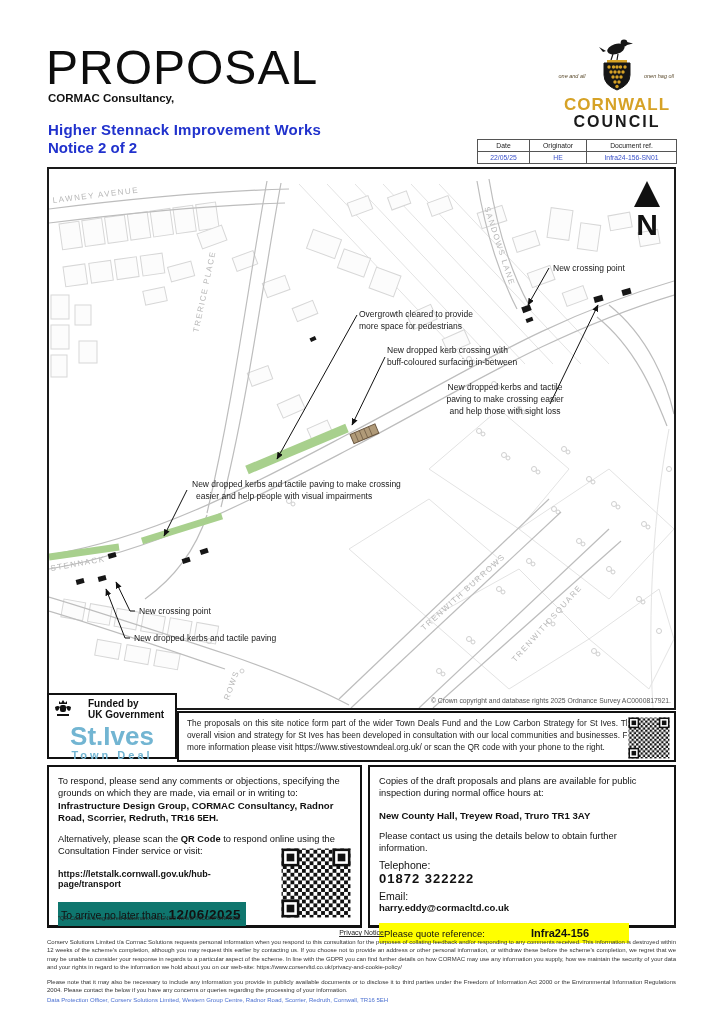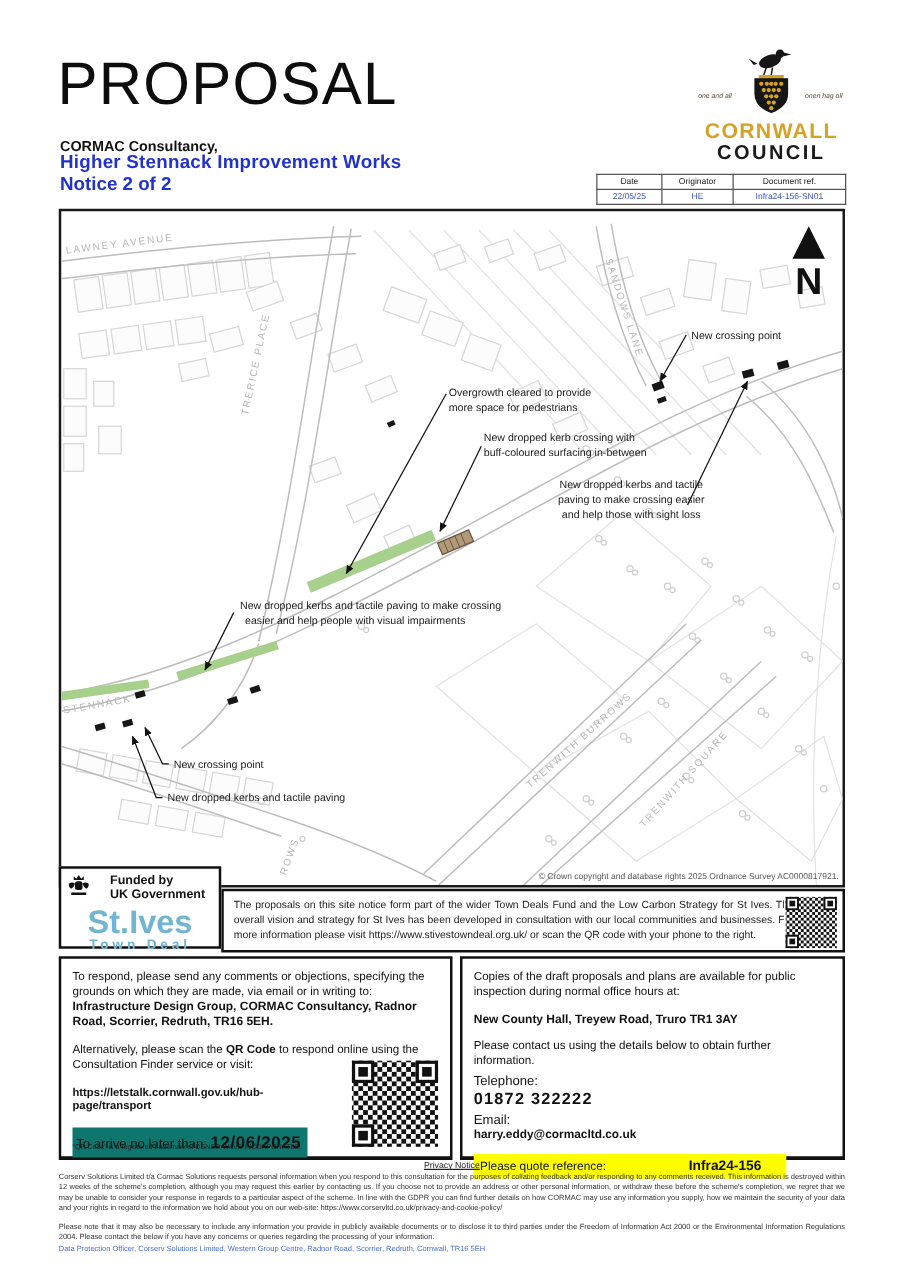--- a/index.html
+++ b/index.html
@@ -2,21 +2,21 @@
 <html><head>
 <meta charset="utf-8">
 <style>
   * { margin:0; padding:0; box-sizing:border-box; }
   html,body { background:#ffffff; }
   body { font-family:"Liberation Sans", sans-serif; color:#111; }
   .page { position:relative; width:724px; height:1024px; background:#fff; overflow:hidden; }
 
   
   .h-title { position:absolute; left:46px; top:40px; font-size:48px; font-weight:400; letter-spacing:1px; color:#0d0d0d; }
-  .h-org   { position:absolute; left:48px; top:92px;  font-size:11.5px; font-weight:bold;margin-top:20px; }
+  .h-org   { position:absolute; left:48px; top:92px;  font-size:11.5px; font-weight:bold; }
   .h-intro { position:absolute; left:48px; top:106px; font-size:11.5px; }
   .h-scheme{ position:absolute; left:48px; top:121px; font-size:15px; font-weight:bold; color:#2132cd; letter-spacing:.2px; }
   .h-notice{ position:absolute; left:48px; top:139px; font-size:15px; font-weight:bold; color:#2132cd; }
 
   .crest { position:absolute; left:552px; top:36px; }
 
   
   .doc-table { position:absolute; left:477px; top:139px; border-collapse:collapse; }
   .doc-table td { border:1px solid #555; font-size:6.8px; text-align:center; padding:2px 3px; height:12px; }
   .doc-table .hdr td { color:#222; }
@@ -51,21 +51,21 @@
   .qr-respond { position:absolute; right:7px; top:79px; }
 
   .venue { margin-top:10px; }
   .mt8 { margin-top:9px; }
   .contact-row { display:flex; margin-top:4px;flex-direction:column; }
   .contact-row .cl { width:140px; font-size:10.5px; }
   .phone-v { font-size:13px; font-weight:bold; letter-spacing:1px; }
   .email-v { font-size:9.5px; font-weight:bold; }
   .ref-row { margin-top:10px; background:#ffff00; padding:4px 5px; width:250px; display:flex; align-items:center;gap:12px; }
   .ref-row .cl { width:135px; font-size:9.5px; }
-  .ref-row .rv { font-size:11px; font-weight:bold;margin-left:20px; }
+  .ref-row .rv { font-size:11px; font-weight:bold; }
 
   
   .privacy { position:absolute; left:47px; top:929px; width:629px; }
   .privacy-title { text-align:center; font-size:7px; text-decoration:underline; color:#222; }
   .privacy p { font-size:6px; line-height:1.4; color:#333; text-align:justify; margin-top:2px; }
   .privacy .p2 { margin-top:6px; }
   .privacy .dpo { color:#4a6fd0; margin-top:2px; text-align:left; }
 </style>
 </head>
 <body>

